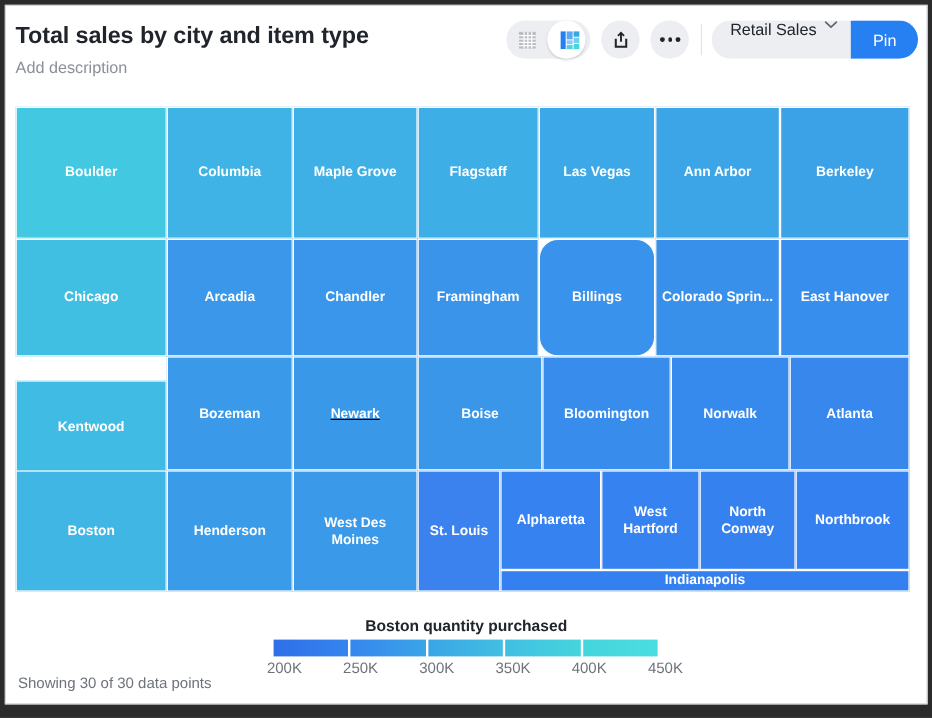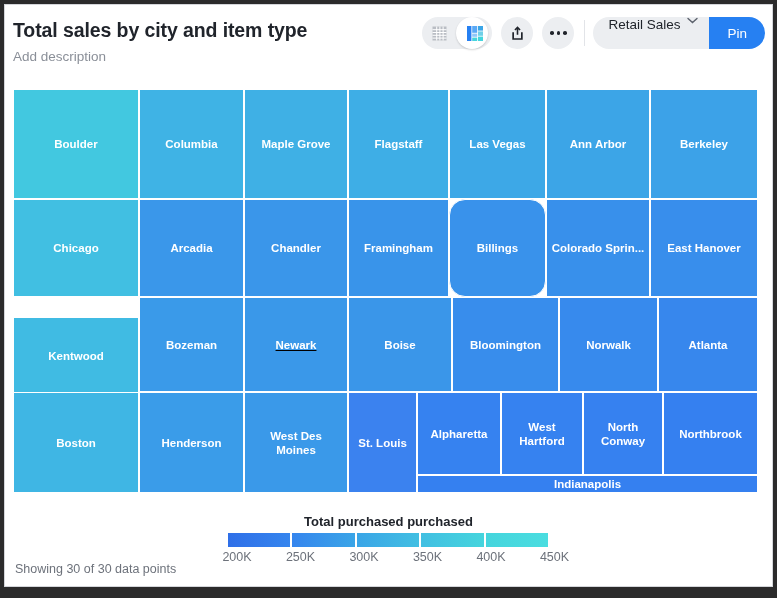--- a/index.html
+++ b/index.html
@@ -402,21 +402,21 @@
         </div>
         <div class="cell" style="left: 650px; top: 303px; width: 95px; height: 83px; background: rgb(53, 128, 240);">
           <span>Northbrook</span>
         </div>
         <div class="cell" style="left: 404px; top: 386px; width: 341px; height: 18px; background: rgb(53, 128, 240);">
           <span>Indianapolis</span>
         </div>
       </div>
 
     <div class="legend">
-      <div class="legend-title">Total purchased purchased</div>
+      <div class="legend-title">Boston quantity purchased</div>
       <div class="legend-bar" id="legend-bar">
           <div class="legend-seg" style="background: linear-gradient(to right, rgb(47, 111, 232), rgb(53, 133, 238));"></div>
           <div class="legend-seg" style="background: linear-gradient(to right, rgb(53, 133, 238), rgb(58, 165, 231));"></div>
           <div class="legend-seg" style="background: linear-gradient(to right, rgb(58, 165, 231), rgb(65, 191, 226));"></div>
           <div class="legend-seg" style="background: linear-gradient(to right, rgb(65, 191, 226), rgb(69, 213, 221));"></div>
           <div class="legend-seg" style="background: linear-gradient(to right, rgb(69, 213, 221), rgb(74, 221, 224));"></div>
         </div>
       <div class="legend-ticks" id="legend-ticks">
           <span style="left: 9px;">200K</span>
           <span style="left: 72.5px;">250K</span>

